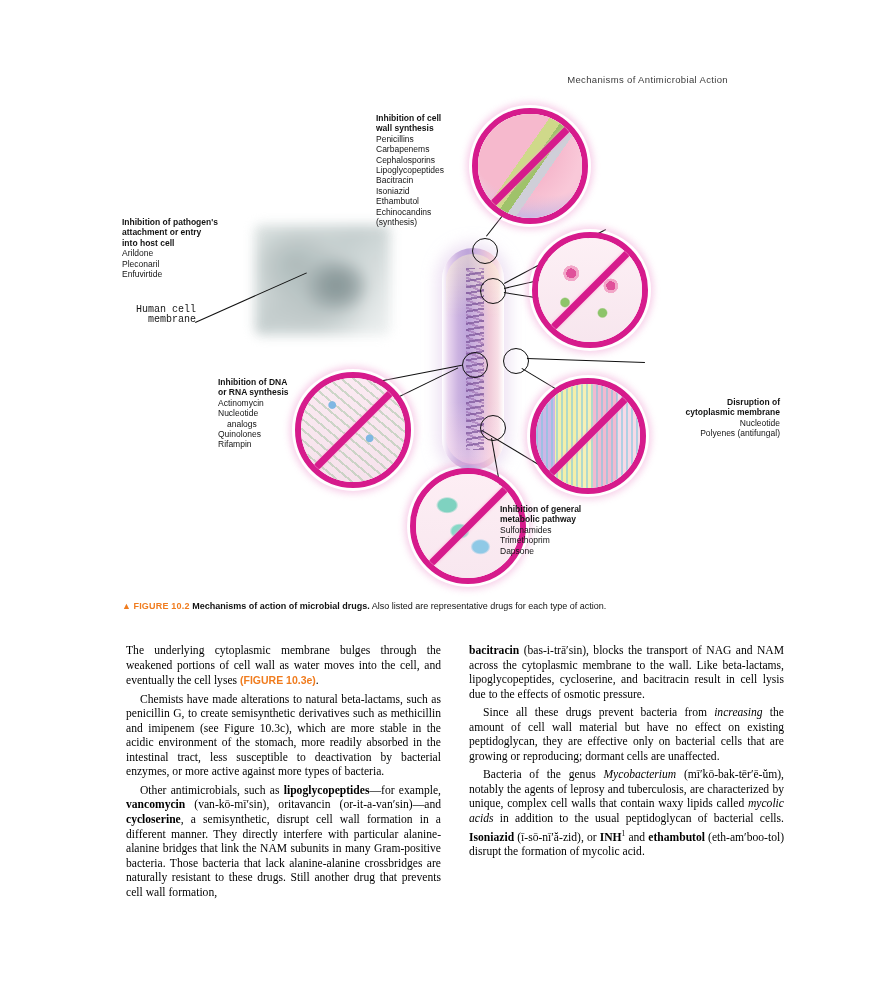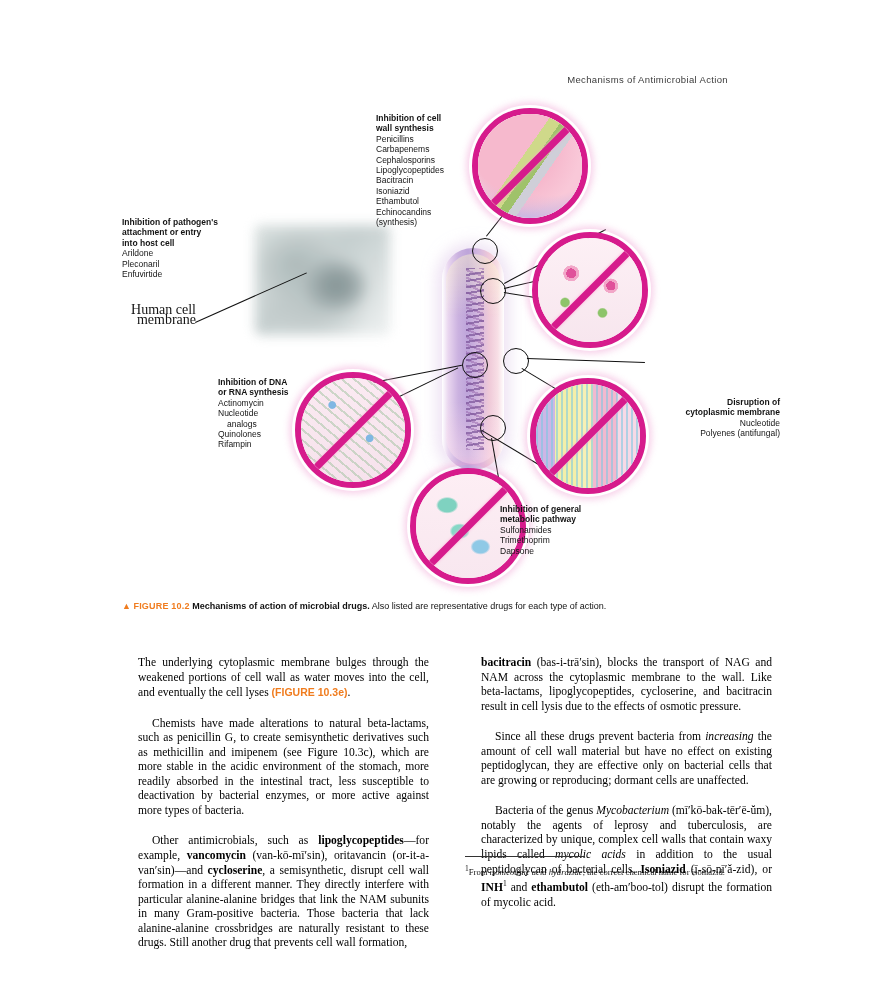--- a/index.html
+++ b/index.html
@@ -147,22 +147,22 @@
   .lbl{
     position:absolute;
     font-family:"Liberation Sans", sans-serif;
     font-size:8.5px;line-height:10.4px;color:#141414;
   }
   .lbl .hd{font-weight:bold;display:block;}
   .lbl .it{display:block;}
   .lbl .ind{display:block;padding-left:9px;}
   .lbl-plain{
     position:absolute;
-    font-family:Liberation Serif, serif;
-    font-size:14px;line-height:10.4px;color:#141414;
+    font-family:Liberation Mono, monospace;
+    font-size:10px;line-height:10.4px;color:#141414;
     text-align:right;
   }
 
   
   .caption{
     position:absolute;left:122px;top:600px;width:640px;
     font-family:"Liberation Sans", sans-serif;
     font-size:9px;line-height:12px;color:#111;
   }
   .caption .tri{color:#f07c1e;font-size:9px;}
@@ -173,21 +173,21 @@
   
   .col{
     position:absolute;top:640px;width:323px;
     font-size:11.6px;line-height:14.55px;
     text-align:justify;
     -webkit-hyphens:none;hyphens:none;
     color:#000;
   }
   .col.left{left:122px;}
   .col.right{left:465px;}
-  .col p{margin:16px;}
+  .col p{margin:4px;}
   .col p.ind{text-indent:14px;}
   .b{font-weight:bold;}
   .i{font-style:italic;}
   .figref{color:#f07c1e;font-weight:bold;font-family:"Liberation Sans",sans-serif;font-size:10.5px;}
   .sup{font-size:7.5px;vertical-align:super;}
 
   .footnote{
     position:absolute;left:465px;top:856px;width:323px;
     font-size:8.6px;line-height:11px;color:#111;
   }
@@ -335,18 +335,14 @@
     <p class="ind"><span>Chemists have made alterations to natural beta-lactams, such as penicillin G, to create semisynthetic derivatives such as methicillin and imipenem (see Figure 10.3c), which are more stable in the acidic environment of the stomach, more readily absorbed in the intestinal tract, less susceptible to deactivation by bacterial enzymes, or more active against more types of bacteria.</span></p>
     <p class="ind"><span>Other antimicrobials, such as </span><span class="b">lipoglycopeptides</span><span>—for example, </span><span class="b">vancomycin</span><span> (van-kō-mī′sin), oritavancin (or-it-a-van′sin)—and </span><span class="b">cycloserine</span><span>, a semisynthetic, disrupt cell wall formation in a different manner. They directly interfere with particular alanine-alanine bridges that link the NAM subunits in many Gram-positive bacteria. Those bacteria that lack alanine-alanine crossbridges are naturally resistant to these drugs. Still another drug that prevents cell wall formation,</span></p>
   </div>
 
   <div class="col right">
     <p><span class="b">bacitracin</span><span> (bas-i-trā′sin), blocks the transport of NAG and NAM across the cytoplasmic membrane to the wall. Like beta-lactams, lipoglycopeptides, cycloserine, and bacitracin result in cell lysis due to the effects of osmotic pressure.</span></p>
     <p class="ind"><span>Since all these drugs prevent bacteria from </span><span class="i">increasing</span><span> the amount of cell wall material but have no effect on existing peptidoglycan, they are effective only on bacterial cells that are growing or reproducing; dormant cells are unaffected.</span></p>
     <p class="ind"><span>Bacteria of the genus </span><span class="i">Mycobacterium</span><span> (mī′kō-bak-tēr′ē-ŭm), notably the agents of leprosy and tuberculosis, are characterized by unique, complex cell walls that contain waxy lipids called </span><span class="i">mycolic acids</span><span> in addition to the usual peptidoglycan of bacterial cells. </span><span class="b">Isoniazid</span><span> (ī-sō-nī′ă-zid), or </span><span class="b">INH</span><span class="sup">1</span><span> and </span><span class="b">ethambutol</span><span> (eth-am′boo-tol) disrupt the formation of mycolic acid.</span></p>
   </div>
 
-  <div class="footnote">
-    <div class="rule"></div>
-    <div><span class="sup">1</span><span>From </span><span class="i">isonicotinic acid hydrazide</span><span>, the correct chemical name for isoniazid.</span></div>
-  </div>
 
 </div>
 
 </body></html>

